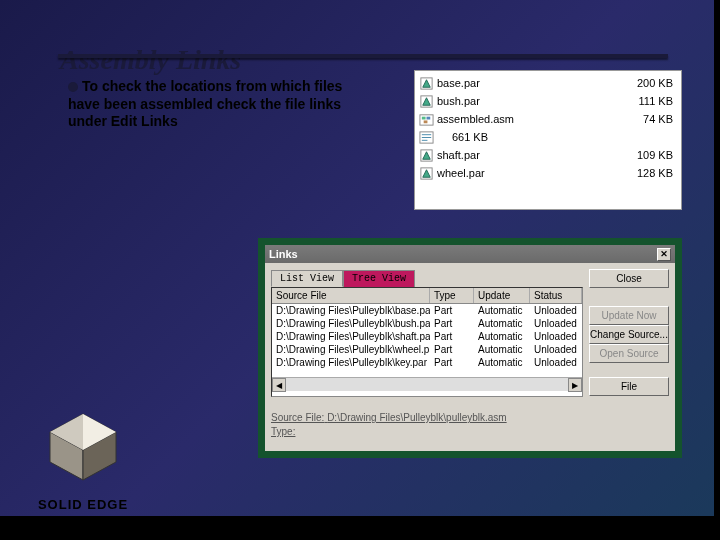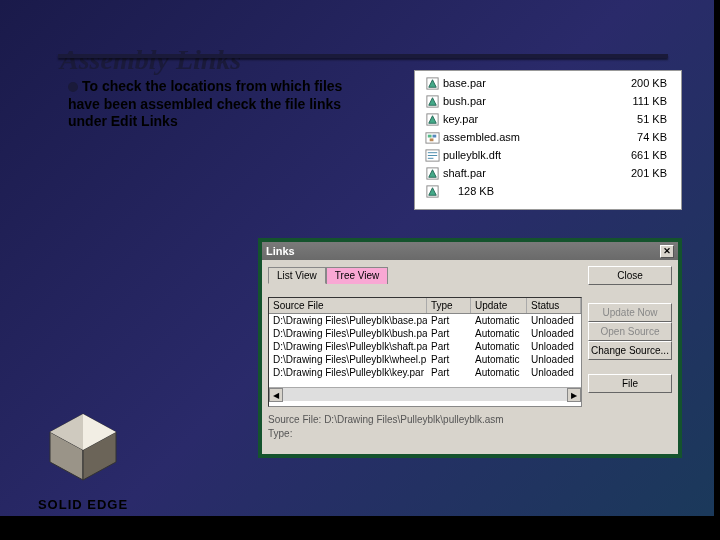--- a/index.html
+++ b/index.html
@@ -54,38 +54,38 @@
   
   .file-panel {
     position: absolute;
     top: 70px;
     left: 414px;
     width: 268px;
     height: 140px;
     background: #fff;
     font-size: 11px;
     color: #000;
-    padding: 3px 10px;
+    padding: 3px 4px;
     border: 1px solid #999;
   }
   .file-row { display: flex; align-items: center; height: 18px; }
   .ficon { width: 15px; height: 15px; margin-right: 3px; display:inline-flex; align-items:center; justify-content:center; }
   .ficon svg { width:15px; height:15px; }
   .fname { flex: 1; }
   .fsize { width: 55px; text-align: right; padding-right: 4px; }
 
   
   .links-dialog {
     position: absolute;
     top: 238px;
     left: 258px;
     width: 424px;
     height: 220px;
     background: #d8d4cc;
-    border: 4px solid #14532d;
+    border: 7px solid #14532d;
     font-size: 10px;
     color: #000;
   }
   .dlg-title {
     background: linear-gradient(#7a7a7a, #6a6a6a);
     color: #fff;
     font-size: 11px;
     font-weight: bold;
     padding: 2px 4px;
     display: flex;
@@ -105,23 +105,23 @@
   .dlg-main { flex:1; }
   .dlg-side { width: 84px; display:flex; flex-direction:column; gap:0; }
   .dlg-btn {
     background:#d8d4cc;
     border:1px solid #fff;
     border-right-color:#666; border-bottom-color:#666;
     font-size:10px; padding:3px 0;
     text-align:center;
   }
   .dlg-btn.disabled { color:#888; }
-  .tabs { display:flex; margin-bottom:14px; }
+  .tabs { display:flex; margin-bottom:1px;font-family:Liberation Mono, monospace; }
   .tab {
-    background:#f9a8d4;
+    background:#be185d;
     border:1px solid #888;
     border-bottom:none;
     font-size:10px; padding:2px 8px;
     position:relative; top:1px;
   }
   .tab.active { background:#d8d4cc; border-bottom:1px solid #d8d4cc; z-index:2; }
   .listview {
     background:#fff;
     border:1px inset #888;
     height: 110px;
@@ -142,21 +142,21 @@
   .lv-cell { padding:1px 4px; overflow:hidden; white-space:nowrap; }
   .col-src { width: 158px; }
   .col-type { width: 44px; }
   .col-upd { width: 56px; }
   .col-stat { width: 52px; flex:1; }
   .scrollbar-h {
     height:14px; background:#dedede; border-top:1px solid #aaa;
     display:flex; justify-content:space-between;
   }
   .sb-btn { width:14px; height:14px; background:#d8d4cc; border:1px solid #888; display:flex; align-items:center; justify-content:center; font-size:8px; }
-  .src-info { margin-top:6px; font-size:10px; color:#555; line-height:1.4; }
+  .src-info { margin-top:14px; font-size:10px; color:#555; line-height:1.4;text-decoration:underline; }
 
   
   .logo-wrap {
     position:absolute;
     left: 36px; top: 412px;
     width: 94px;
     text-align:center;
   }
   .logo-text {
     font-weight:bold; letter-spacing:1px;
@@ -202,68 +202,58 @@
             <rect x="2" y="2" width="12" height="12" fill="#fff" stroke="#888"></rect>
             <polygon points="4,12 8,4 12,12" fill="#4a8" stroke="#265"></polygon>
           </svg>
         </span>
         <span class="fname">bush.par</span>
         <span class="fsize">111 KB</span>
       </div>
       <div class="file-row">
         <span class="ficon">
           <svg viewBox="0 0 16 16">
-            <rect x="2" y="2" width="12" height="12" fill="#fff" stroke="#888"></rect>
-            <polygon points="4,12 8,4 12,12" fill="#4a8" stroke="#265"></polygon>
-          </svg>
-        </span>
-        <span class="fname">key.par</span>
-        <span class="fsize">51 KB</span>
-      </div>
-      <div class="file-row">
-        <span class="ficon">
-          <svg viewBox="0 0 16 16">
             <rect x="1" y="3" width="14" height="11" fill="#fff" stroke="#888"></rect>
             <rect x="3" y="5" width="4" height="3" fill="#5b8"></rect>
             <rect x="8" y="5" width="4" height="3" fill="#58b"></rect>
             <rect x="5" y="9" width="4" height="3" fill="#b85"></rect>
           </svg>
         </span>
         <span class="fname">assembled.asm</span>
         <span class="fsize">74 KB</span>
       </div>
       <div class="file-row">
         <span class="ficon">
           <svg viewBox="0 0 16 16">
             <rect x="1" y="2" width="14" height="12" fill="#fff" stroke="#888"></rect>
             <line x1="3" y1="5" x2="13" y2="5" stroke="#48a"></line>
             <line x1="3" y1="8" x2="13" y2="8" stroke="#48a"></line>
             <line x1="3" y1="11" x2="9" y2="11" stroke="#48a"></line>
           </svg>
         </span>
-        <span class="fname">pulleyblk.dft</span>
         <span class="fsize">661 KB</span>
       </div>
       <div class="file-row">
         <span class="ficon">
           <svg viewBox="0 0 16 16">
             <rect x="2" y="2" width="12" height="12" fill="#fff" stroke="#888"></rect>
             <polygon points="4,12 8,4 12,12" fill="#4a8" stroke="#265"></polygon>
           </svg>
         </span>
         <span class="fname">shaft.par</span>
-        <span class="fsize">201 KB</span>
+        <span class="fsize">109 KB</span>
       </div>
       <div class="file-row">
         <span class="ficon">
           <svg viewBox="0 0 16 16">
             <rect x="2" y="2" width="12" height="12" fill="#fff" stroke="#888"></rect>
             <polygon points="4,12 8,4 12,12" fill="#4a8" stroke="#265"></polygon>
           </svg>
         </span>
+        <span class="fname">wheel.par</span>
         <span class="fsize">128 KB</span>
       </div>
     </div>
 </div>
 
 <div class="links-dialog">
   <div class="dlg-title">
     <span>Links</span>
     <span class="dlg-close">✕</span>
   </div>
@@ -320,22 +310,22 @@
       </div>
       <div class="src-info">
         <div><span>Source File:</span> <span>D:\Drawing Files\Pulleyblk\pulleyblk.asm</span></div>
         <div><span>Type:</span></div>
       </div>
     </div>
     <div class="dlg-side">
       <div class="dlg-btn">Close</div>
       <div style="height:18px"></div>
       <div class="dlg-btn disabled">Update Now</div>
+      <div class="dlg-btn">Change Source...</div>
       <div class="dlg-btn disabled">Open Source</div>
-      <div class="dlg-btn">Change Source...</div>
       <div style="height:14px"></div>
       <div class="dlg-btn">File</div>
     </div>
   </div>
 </div>
 
 <div class="logo-wrap">
   <svg width="78" height="70" viewBox="0 0 78 70">
     <polygon points="39,2 72,20 39,38 6,20" fill="#e8e4da" stroke="#333" stroke-width="1"></polygon>
     <polygon points="6,20 39,38 39,68 6,50" fill="#9a9488" stroke="#333" stroke-width="1"></polygon>

